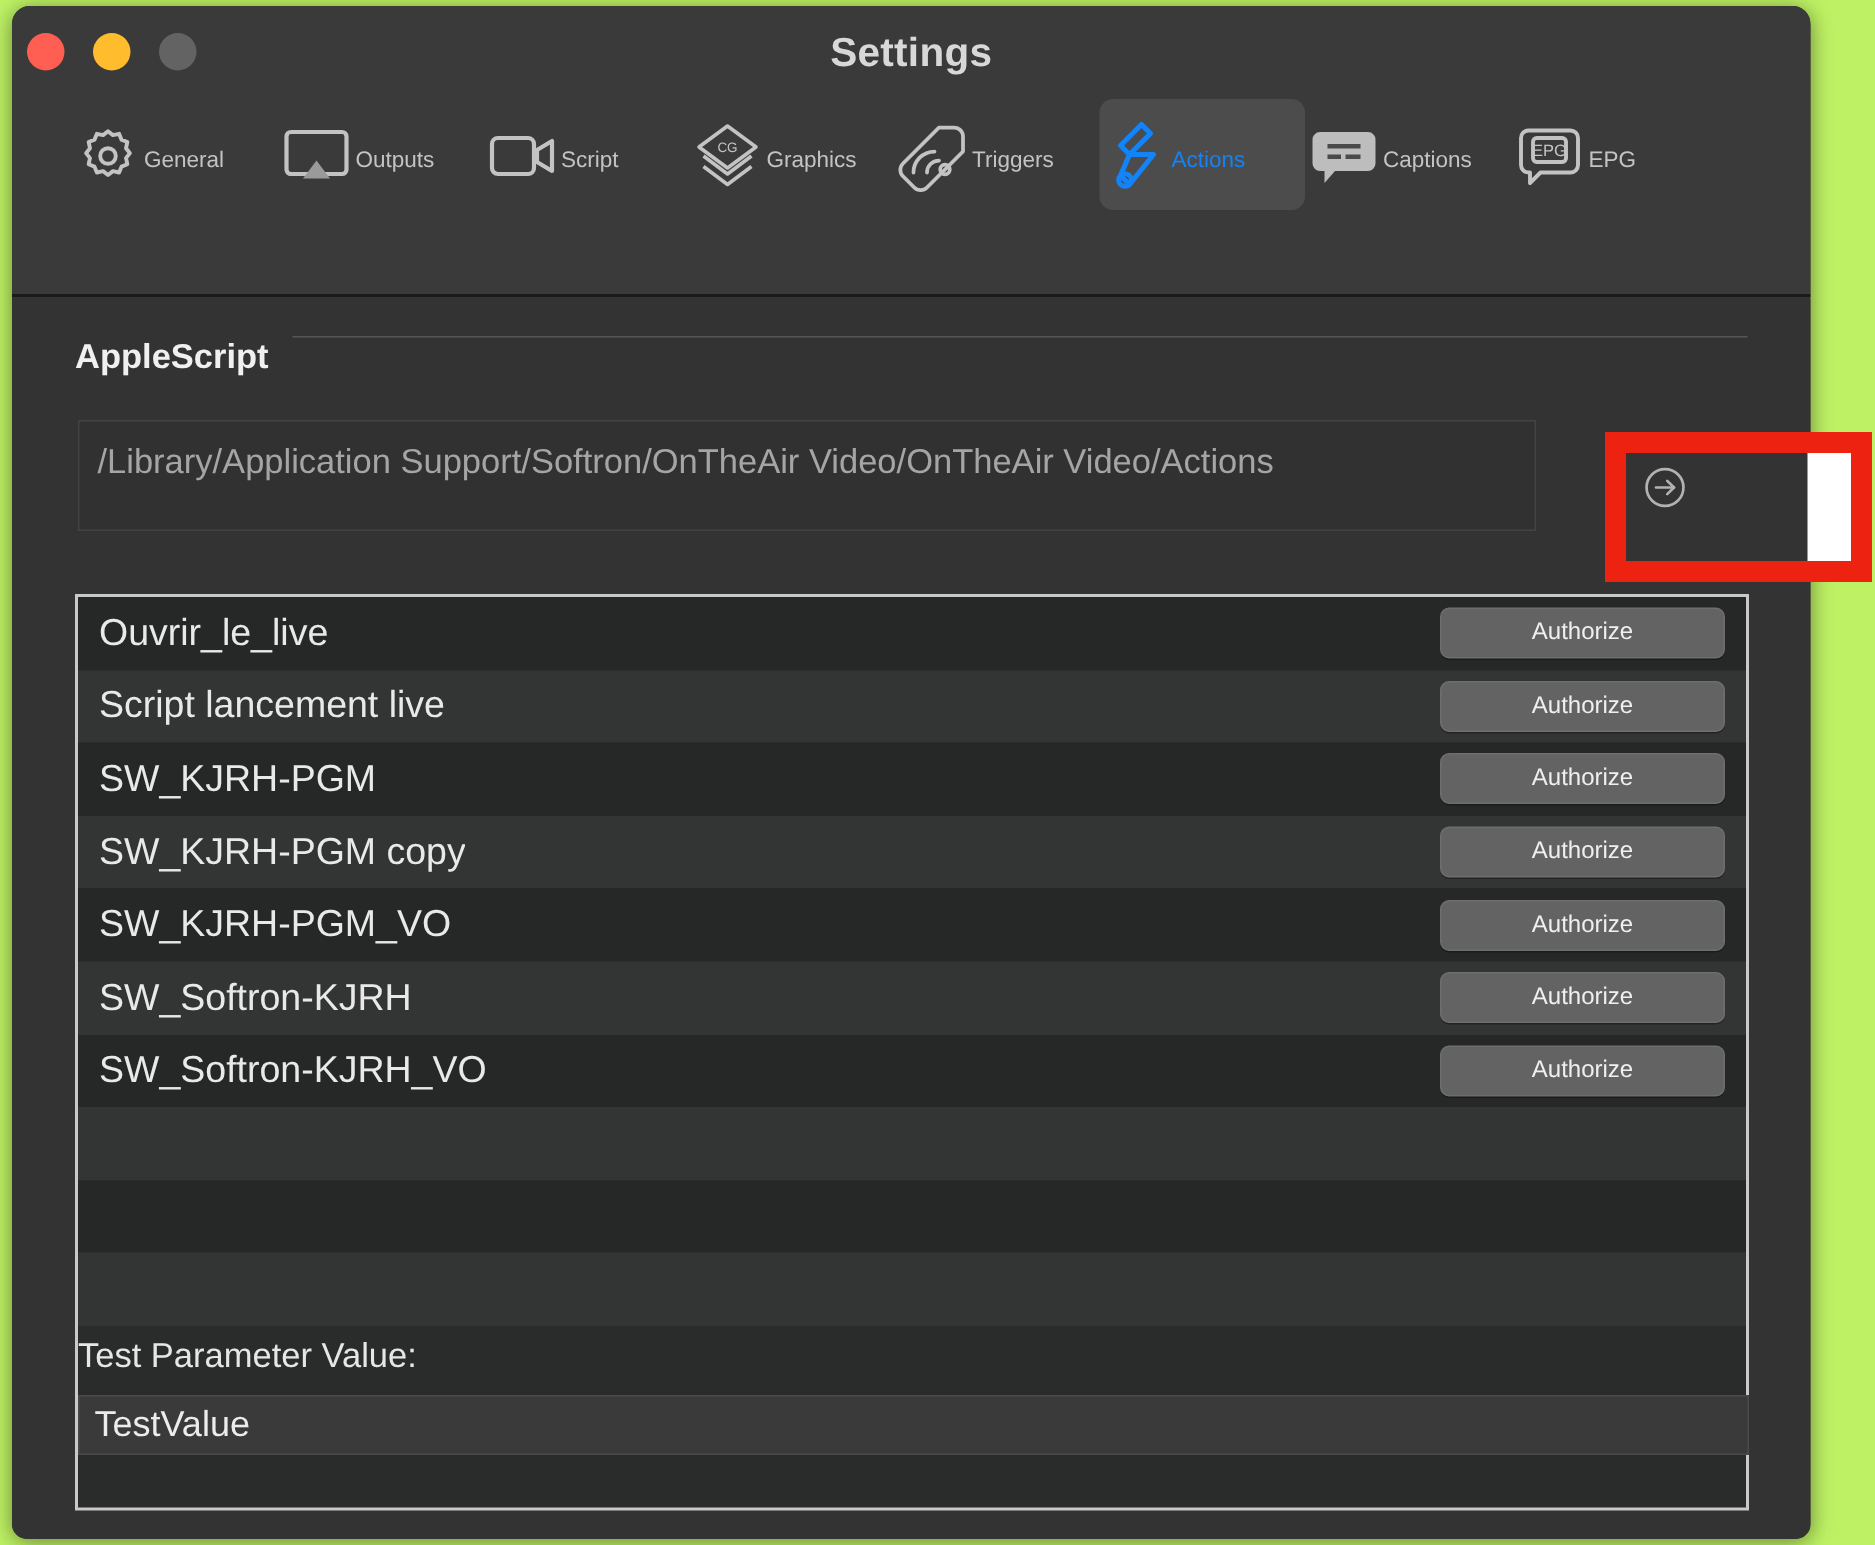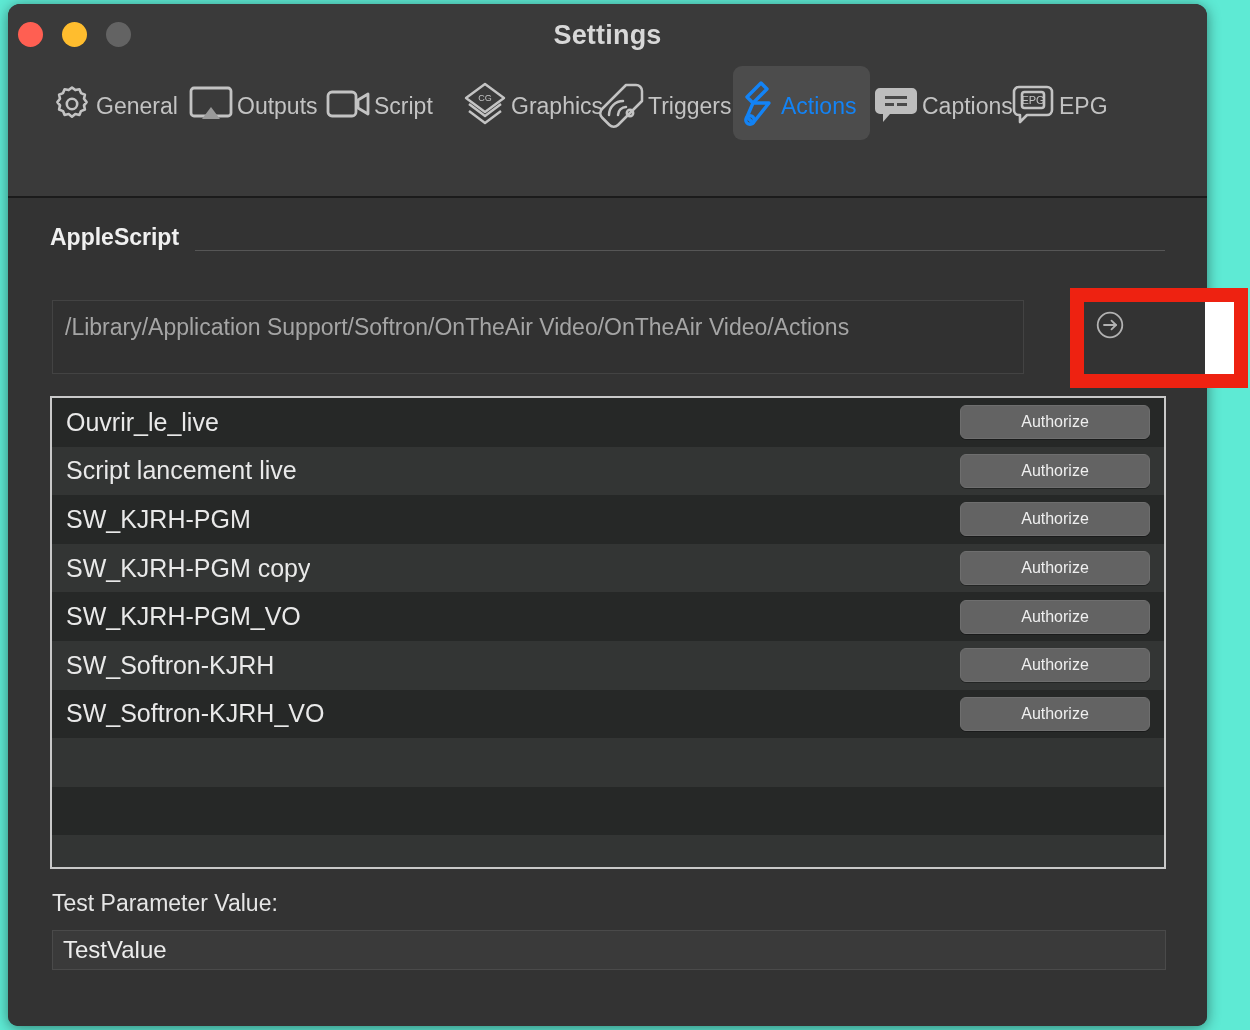--- a/index.html
+++ b/index.html
@@ -9,21 +9,21 @@
     width: 1250px;
     height: 1030px;
     overflow: hidden;
     font-family: "Liberation Sans", sans-serif;
   }
 
   #root {
     position: relative;
     width: 1250px;
     height: 1030px;
-    background: #5eead4;
+    background: #bef264;
   }
 
   
   .window {
     position: absolute;
     left: 8px;
     top: 4px;
     width: 1199px;
     height: 1022px;
     background: #333333;
@@ -90,21 +90,21 @@
   }
   .tab.active { background: #4c4c4c; }
   .tab .ico {
     height: 52px;
     display: flex;
     align-items: center;
     justify-content: center;
   }
   .tab .lbl {
     margin-top: 4px;
-    font-size: 23px;
+    font-size: 15px;
     color: #c3c3c3;
     white-space: nowrap;
   }
   .tab.active .lbl { color: #1383f5; }
 
   
   .content {
     position: absolute;
     left: 0;
     top: 196px;
@@ -112,21 +112,21 @@
     bottom: 0;
     background: #333333;
   }
 
   .section-head {
     position: absolute;
     left: 42px;
     top: 24px;
     right: 42px;
     display: flex;
-    align-items: flex-end;
+    align-items: flex-start;
     gap: 16px;
   }
   .section-head .stitle {
     font-size: 23px;
     font-weight: bold;
     color: #f0f0f0;
     white-space: nowrap;
   }
   .section-head .rule {
     flex: 1;
@@ -142,21 +142,20 @@
     width: 972px;
     height: 74px;
     background: #313131;
     border: 1px solid #434343;
     box-sizing: border-box;
     padding: 10px 12px;
     font-size: 23px;
     line-height: 33px;
     color: #a5a5a5;
     overflow: hidden;
-    margin-top: 20px;
   }
 
   .go-btn {
     position: absolute;
     left: 1068px;
     top: 103px;
     width: 68px;
     height: 48px;
     display: flex;
     align-items: center;
@@ -165,21 +164,21 @@
     border: none;
     cursor: default;
   }
 
   
   .list-box {
     position: absolute;
     left: 42px;
     top: 196px;
     width: 1116px;
-    height: 473px;
+    height: 611px;
     border: 2px solid #c9c9c9;
     box-sizing: border-box;
     background: #2a2c2b;
     overflow: hidden;
   }
   .row {
     position: relative;
     height: 48.6px;
     display: flex;
     align-items: center;

